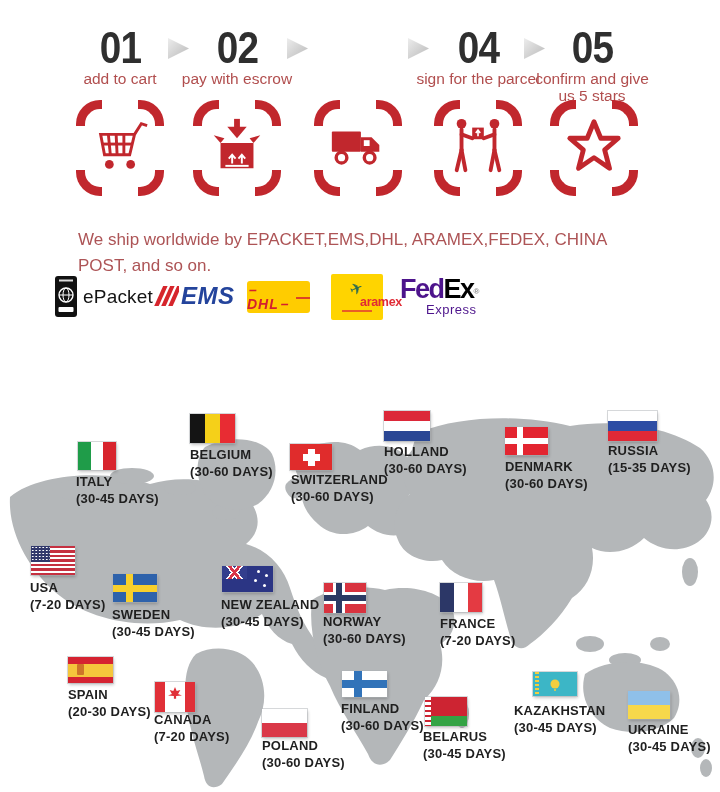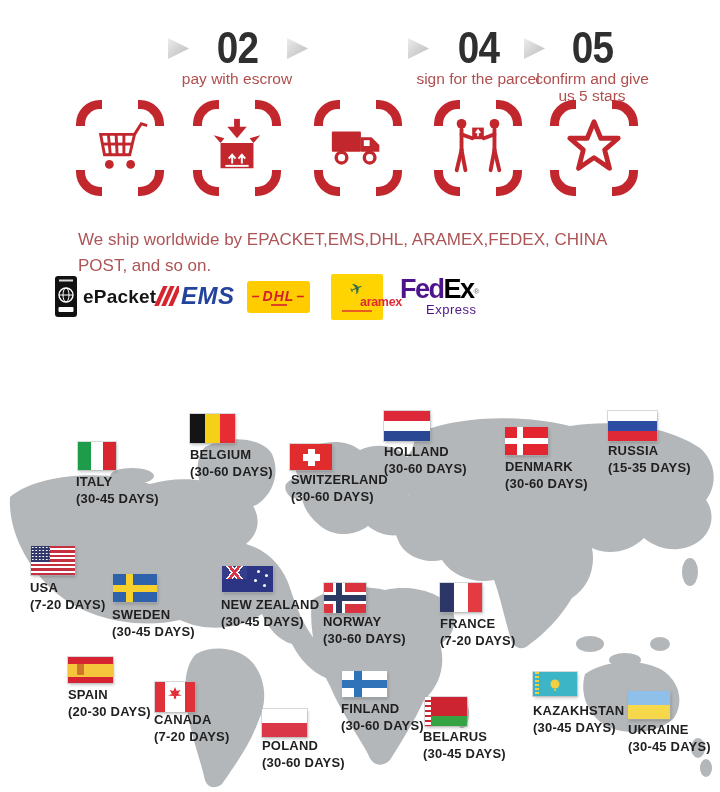--- a/index.html
+++ b/index.html
@@ -27,23 +27,23 @@
 
   
   .ship-note{position:absolute;left:78px;top:210px;width:580px;
              font-size:17px;line-height:26px;color:#ad5456;}
   .delivery-note{position:absolute;left:70px;top:324px;width:600px;
                  font-size:16.5px;line-height:25px;color:#4a4a4a;}
 
   
   .carriers{position:absolute;left:0;top:270px;width:720px;height:56px;}
   .carrier{position:absolute;display:flex;align-items:center;}
-  .epacket-text{font-size:19px;font-weight:700;color:#141414;margin-left:6px;letter-spacing:.2px;}
+  .epacket-text{font-size:19px;font-weight:400;color:#141414;margin-left:6px;letter-spacing:.2px;}
   .ems-text{font-size:24px;font-weight:700;font-style:italic;color:#24449c;letter-spacing:.5px;margin-left:2px;}
-  .dhl-box{width:63px;height:32px;background:#ffcc00;border-radius:3px;display:flex;flex-direction:column;
+  .dhl-box{width:63px;height:32px;background:#ffcc00;border-radius:3px;display:flex;
            align-items:center;justify-content:center;}
   .dhl-text{font-size:14px;font-weight:700;font-style:italic;color:#d3202f;letter-spacing:1px;line-height:14px;}
   .dhl-text::before,.dhl-text::after{content:"–";margin:0 2px;}
   .dhl-sub{width:16px;height:2px;background:#d3202f;margin-top:1px;opacity:.8;}
   .aramex-box{width:52px;height:46px;background:#ffd400;border-radius:2px;display:flex;flex-direction:column;
               align-items:center;justify-content:center;}
   .aramex-plane{font-family:"DejaVu Sans",sans-serif;font-size:16px;color:#2e6b4f;
                 transform:rotate(-22deg);line-height:14px;}
   .aramex-text{font-size:12.5px;font-weight:700;color:#e02b35;line-height:13px;letter-spacing:-.3px;margin-left:48px;}
   .aramex-sub{width:30px;height:2px;background:#e02b35;margin-top:1px;opacity:.7;}
@@ -107,20 +107,24 @@
       background:repeating-linear-gradient(180deg,#f4ce3e 0 2px,transparent 2px 4px);}
   .flag-kazakhstan::after{content:"";position:absolute;left:50%;top:50%;width:9px;height:9px;transform:translate(-50%,-50%);
       border-radius:50%;background:#f4ce3e;box-shadow:0 6px 0 -3.5px #f4ce3e;}
   .flag-ukraine{width:42px;height:28px;background:linear-gradient(180deg,#8fc0e9 0 50%,#f7d84b 50%);}
 </style>
 </head>
 <body>
 
 <div class="page">
 
+  <div class="step" style="left:55px">
+    <div class="num">01</div>
+    <div class="slabel">add to cart</div>
+  </div>
   <div class="step" style="left:172px">
     <div class="num">02</div>
     <div class="slabel">pay with escrow</div>
   </div>
   <div class="step" style="left:413px">
     <div class="num">04</div>
     <div class="slabel">sign for the parcel</div>
   </div>
   <div class="step wrap" style="left:529px;width:126px">
     <div class="num">05</div>
@@ -361,21 +365,21 @@
       <div class="cdays">(30-60 DAYS)</div>
     </div>
     <div class="country" style="left:341px;top:309px">
       <div class="cname">FINLAND</div>
       <div class="cdays">(30-60 DAYS)</div>
     </div>
     <div class="country" style="left:423px;top:337px">
       <div class="cname">BELARUS</div>
       <div class="cdays">(30-45 DAYS)</div>
     </div>
-    <div class="country" style="left:533px;top:311px">
+    <div class="country" style="left:514px;top:311px">
       <div class="cname">KAZAKHSTAN</div>
       <div class="cdays">(30-45 DAYS)</div>
     </div>
     <div class="country" style="left:628px;top:330px">
       <div class="cname">UKRAINE</div>
       <div class="cdays">(30-45 DAYS)</div>
     </div>
   </div>
 </div>
 

